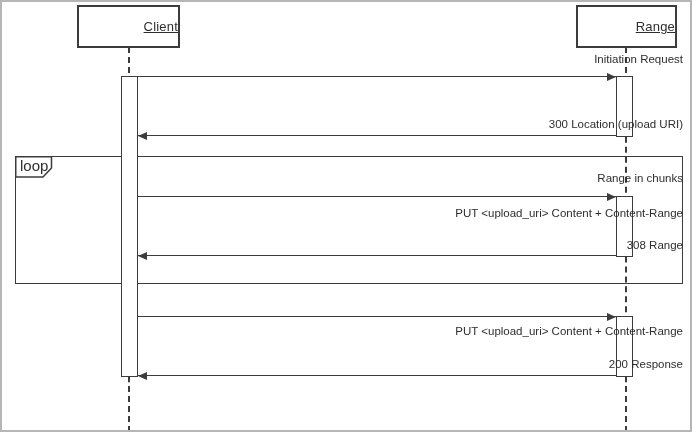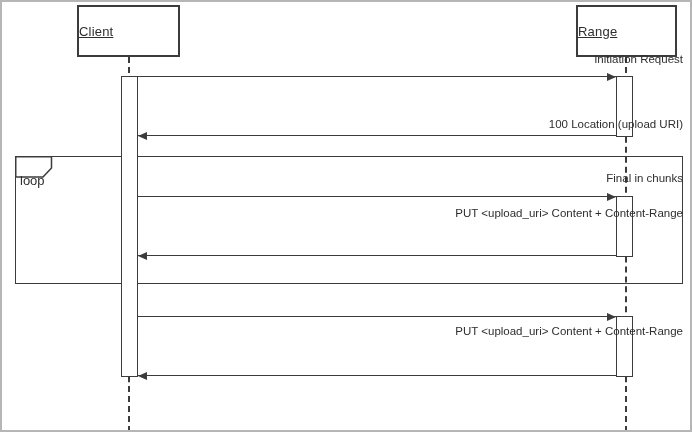--- a/index.html
+++ b/index.html
@@ -16,24 +16,24 @@
   
   .lifeline{
     position:absolute;top:45px;height:385px;width:0;
     border-left:2px dashed #3c3c3c;
     z-index:1;
   }
   .lifeline.client{left:126px;}
   .lifeline.server{left:623px;}
   
   .actor-box{
-    position:absolute;top:3px;height:52px;
+    position:absolute;top:3px;height:43px;
     box-sizing:border-box;
     border:2px solid #3c3c3c;background:#fff;
-    display:flex;align-items:center;justify-content:flex-start;
+    display:flex;align-items:center;justify-content:flex-end;
     z-index:4;
   }
   .actor-box.client{left:75px;width:103px;}
   .actor-box.server{left:574px;width:101px;}
   .actor-label{
     font-size:13px;text-decoration:underline;letter-spacing:.2px;
   }
   
   .activation{
     position:absolute;width:17px;
@@ -51,22 +51,22 @@
     box-sizing:border-box;
     border:1.5px solid #3c3c3c;
     z-index:1;
   }
   .loop-tab{
     position:absolute;left:13px;top:154px;width:38px;height:22px;
     z-index:3;
   }
   .loop-tab svg{position:absolute;left:0;top:0;display:block;}
   .loop-tab .loop-text{
-    position:absolute;left:5px;top:18px;
-    font-size:13px;line-height:13px;
+    position:absolute;left:5px;top:3px;
+    font-size:15px;line-height:13px;
   }
   
   .msg-arrow{
     position:absolute;left:136px;width:478px;height:0;
     border-top:1.5px solid #3c3c3c;
     z-index:3;
   }
   .head{position:absolute;width:0;height:0;top:-4px;}
   .head.right{
     right:0;
@@ -131,18 +131,20 @@
     <i class="head left"></i>
   </div>
   <div class="msg-arrow" style="top:314px">
     <i class="head right"></i>
   </div>
   <div class="msg-arrow" style="top:373px">
     <i class="head left"></i>
   </div>
 
   <div class="msg-label" style="top:50px">Initiation Request</div>
-  <div class="msg-label" style="top:115px">100 Location (upload URI)</div>
-  <div class="msg-label" style="top:169px">Final in chunks</div>
+  <div class="msg-label" style="top:115px">300 Location (upload URI)</div>
+  <div class="msg-label" style="top:169px">Range in chunks</div>
   <div class="msg-label" style="top:204px">PUT &lt;upload_uri&gt; Content + Content-Range</div>
+  <div class="msg-label" style="top:236px">308 Range</div>
   <div class="msg-label" style="top:322px">PUT &lt;upload_uri&gt; Content + Content-Range</div>
+  <div class="msg-label" style="top:355px">200 Response</div>
 
 </div>
 
 </body></html>

